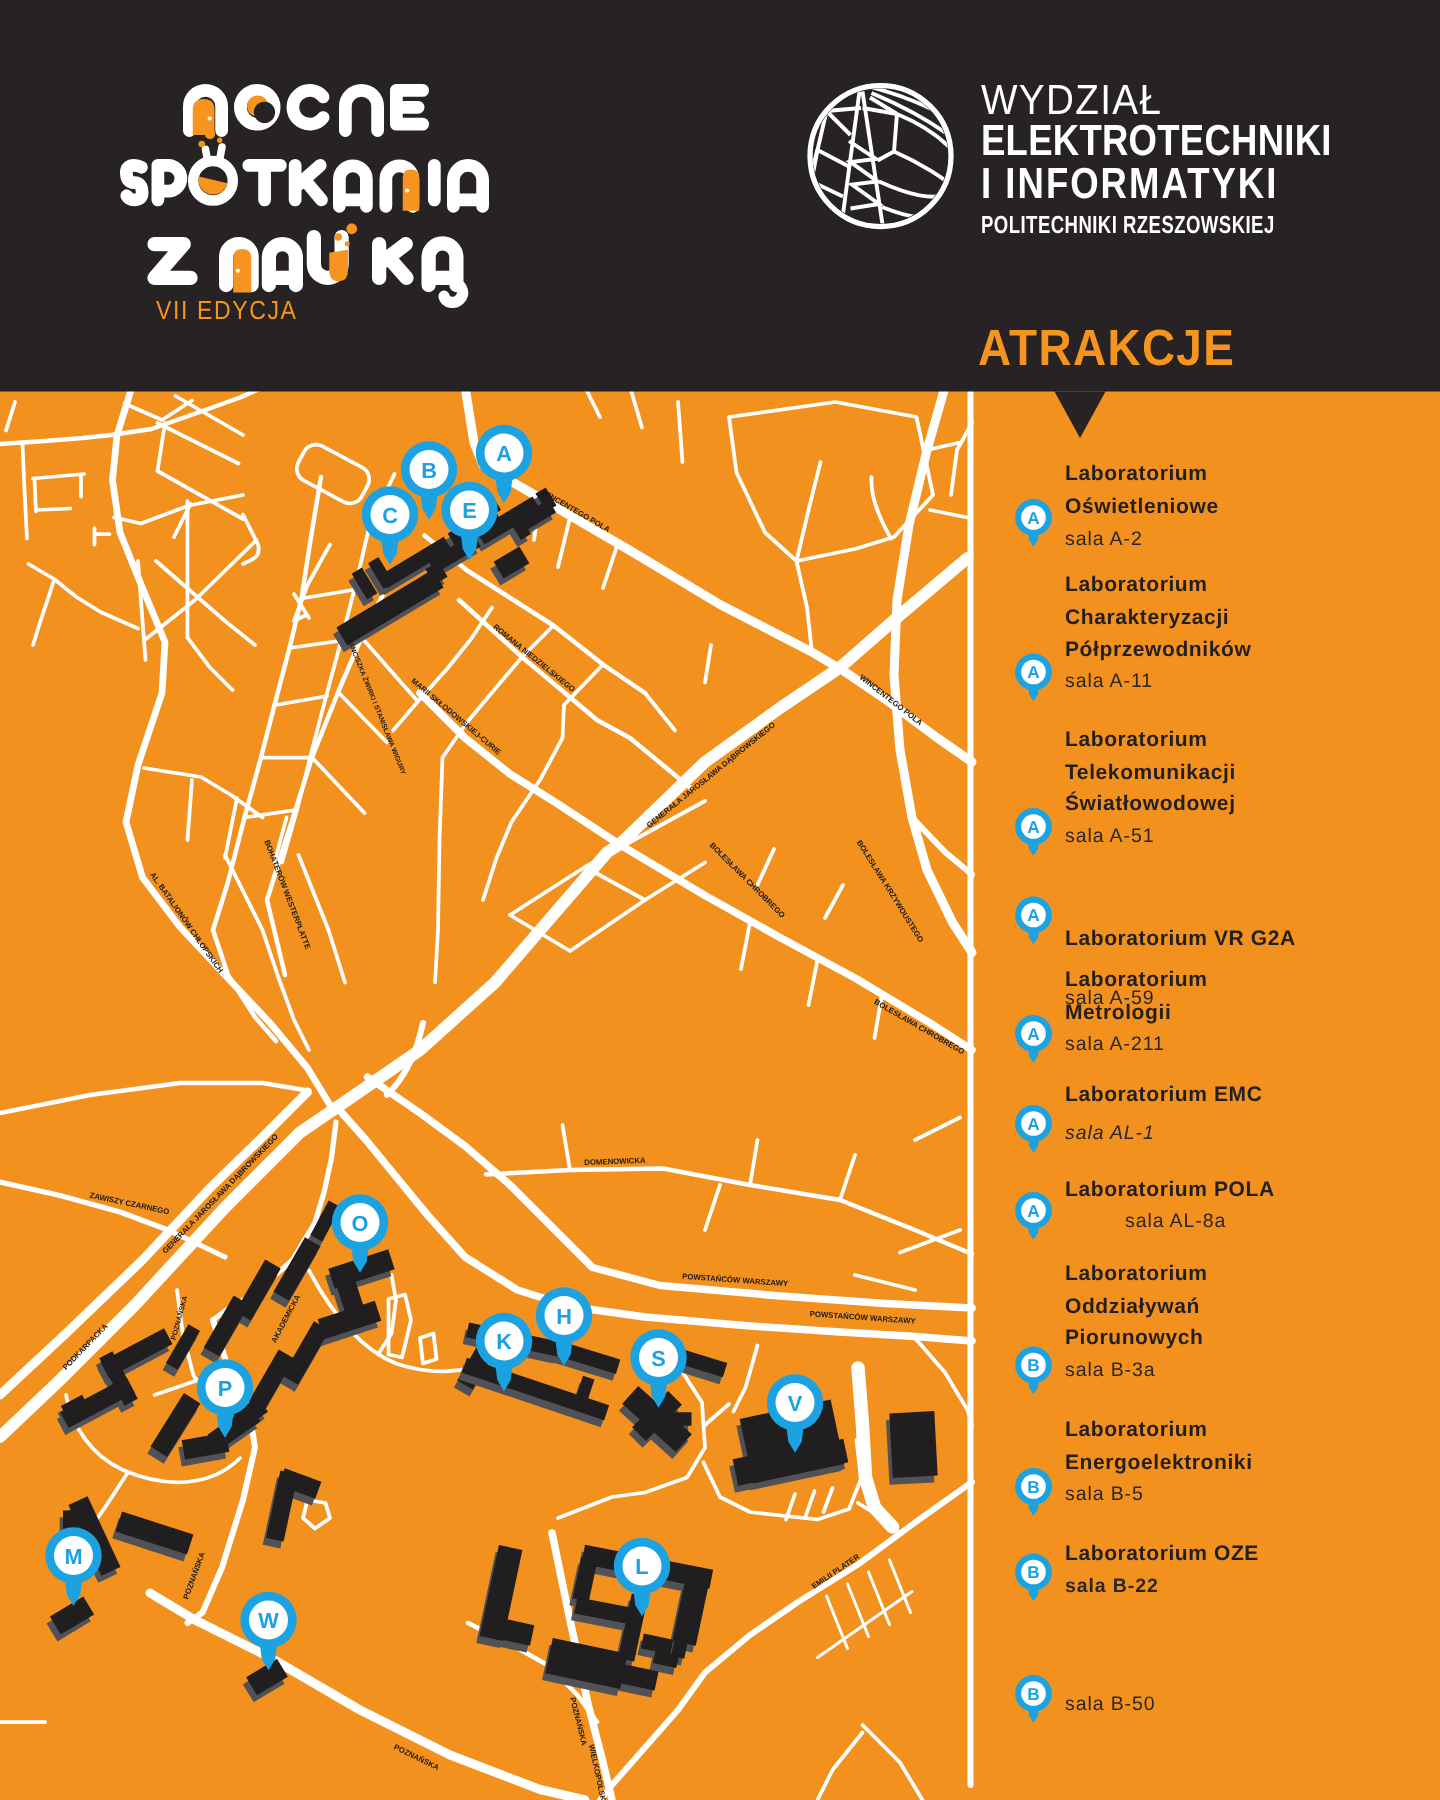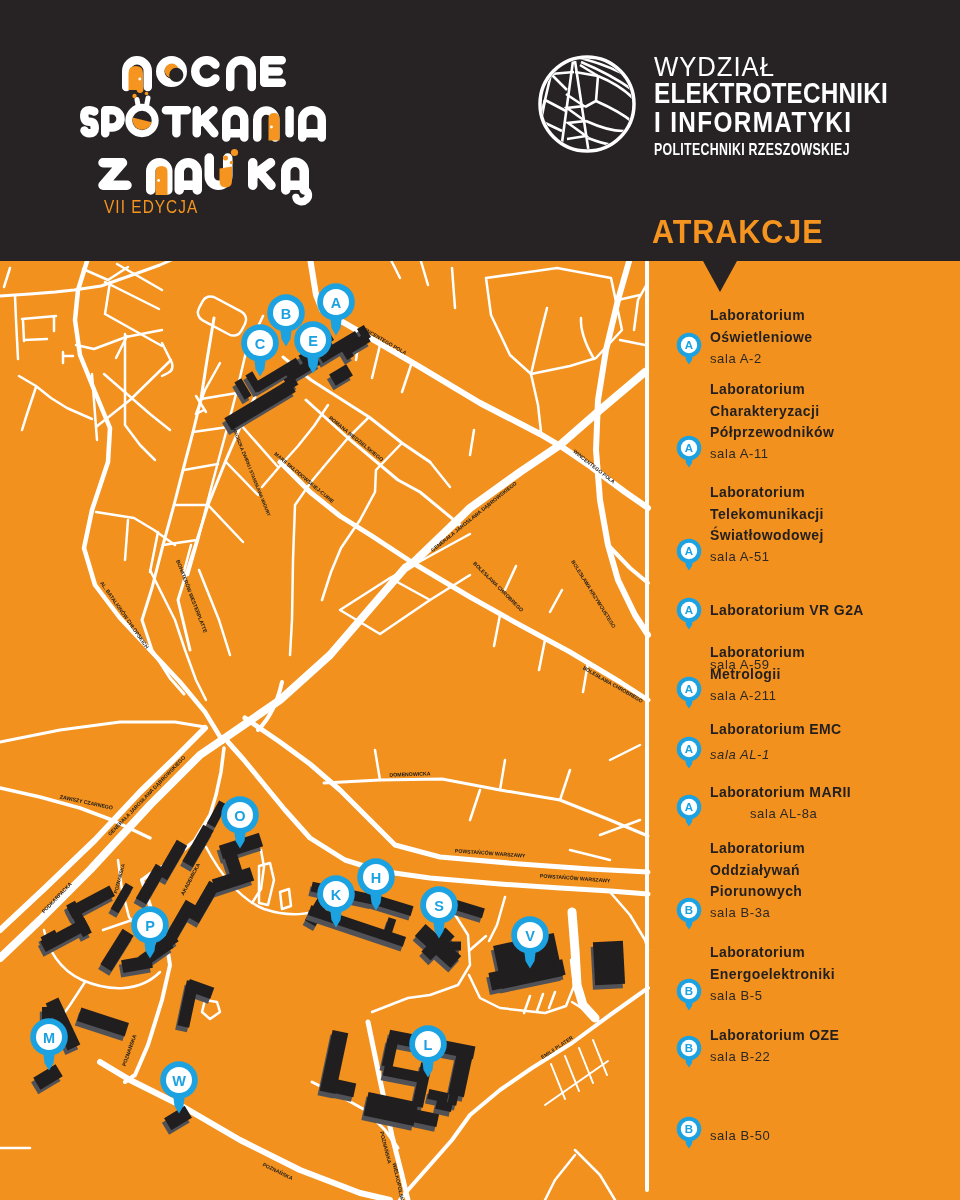--- a/index.html
+++ b/index.html
@@ -492,43 +492,43 @@
 <div class="sbsala" style="top:350.6px;">sala A-2</div>
 
 <div class="sbbold" style="top:379.0px;">Laboratorium<br>Charakteryzacji<br>Półprzewodników</div>
 
 <div class="sbsala" style="top:446.4px;">sala A-11</div>
 
 <div class="sbbold" style="top:482.0px;">Laboratorium<br>Telekomunikacji<br>Światłowodowej</div>
 
 <div class="sbsala" style="top:549.4px;">sala A-51</div>
 
-<div class="sbbold" style="top:600px;">Laboratorium VR G2A</div>
+<div class="sbbold" style="top:615px;">Laboratorium VR G2A</div>
 
 <div class="sbsala" style="top:608.8px;margin-top:48px;">sala A-59</div>
 
 <div class="sbbold" style="top:642.0px;">Laboratorium<br>Metrologii</div>
 
 <div class="sbsala" style="top:687.6px;">sala A-211</div>
 
 <div class="sbbold" style="top:719px;">Laboratorium EMC</div>
 
 <div class="sbsala" style="top:746.8px;font-style:italic;">sala AL-1</div>
 
-<div class="sbbold" style="top:782.0px;">Laboratorium MARII</div>
+<div class="sbbold" style="top:782.0px;">Laboratorium POLA</div>
 
 <div class="sbsala" style="top:805.8px;margin-left:40px;">sala AL-8a</div>
 
 <div class="sbbold" style="top:838.0px;">Laboratorium<br>Oddziaływań<br>Piorunowych</div>
 
 <div class="sbsala" style="top:905.4px;">sala B-3a</div>
 
 <div class="sbbold" style="top:942.0px;">Laboratorium<br>Energoelektroniki</div>
 
 <div class="sbsala" style="top:987.6px;">sala B-5</div>
 
 <div class="sbbold" style="top:1025.0px;">Laboratorium OZE</div>
 
-<div class="sbsala" style="top:1048.8px;">sala B-22</div>
+<div class="sbsala" style="top:1048.8px;font-weight:bold;">sala B-22</div>
 
 
 <div class="sbsala" style="top:1127.6px;">sala B-50</div>
 </div>
 
 </body></html>

